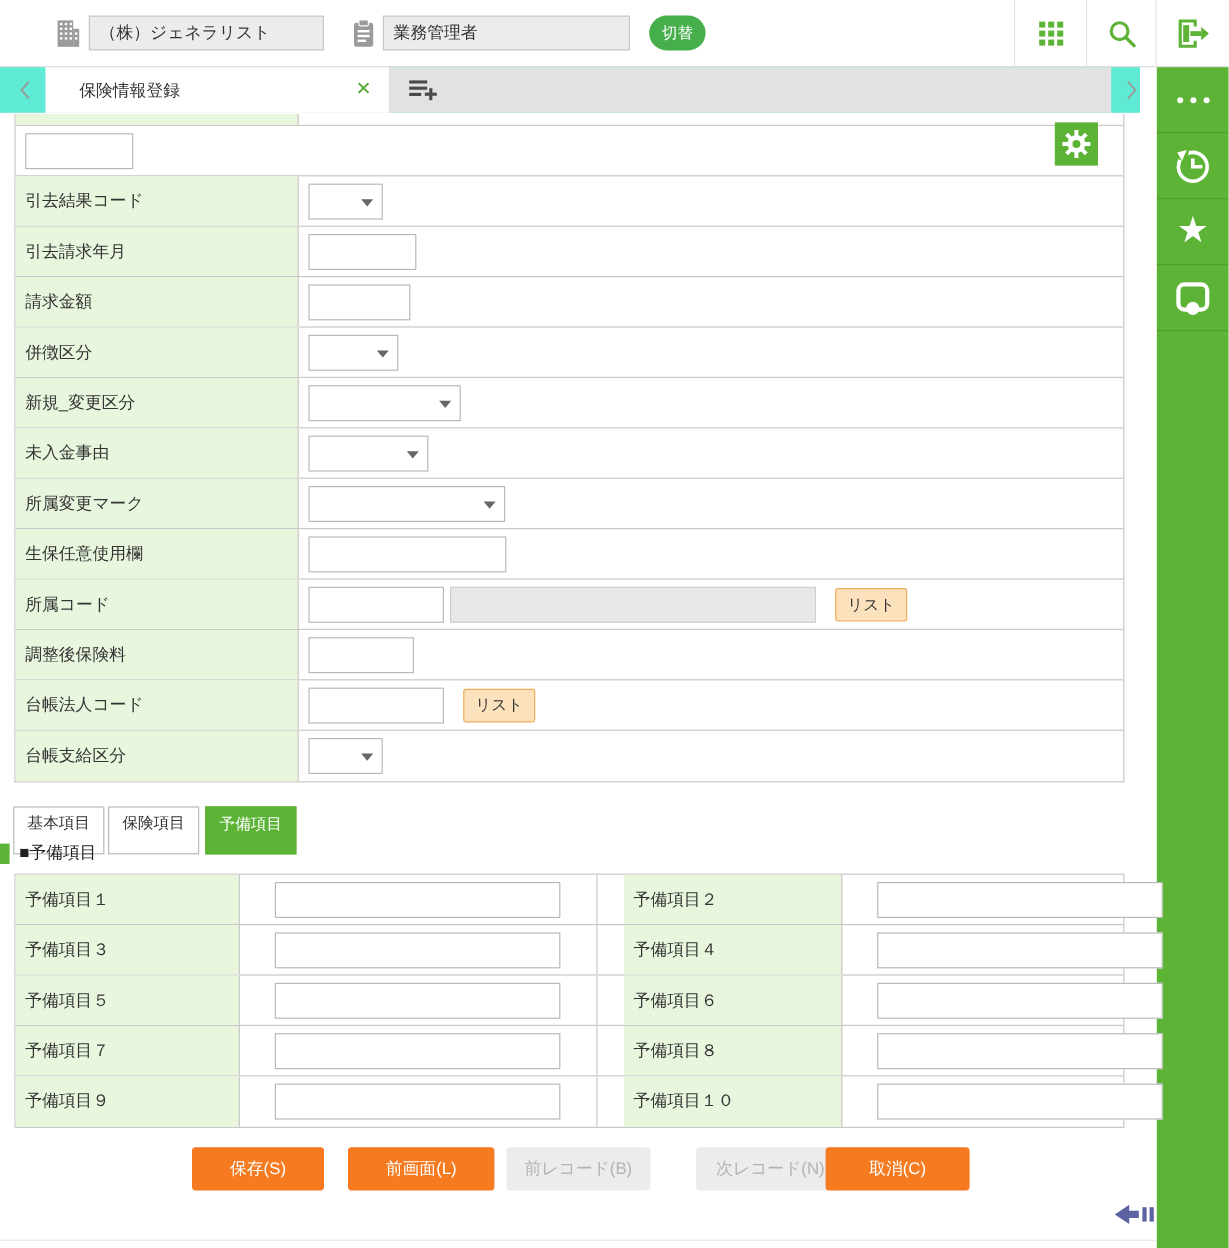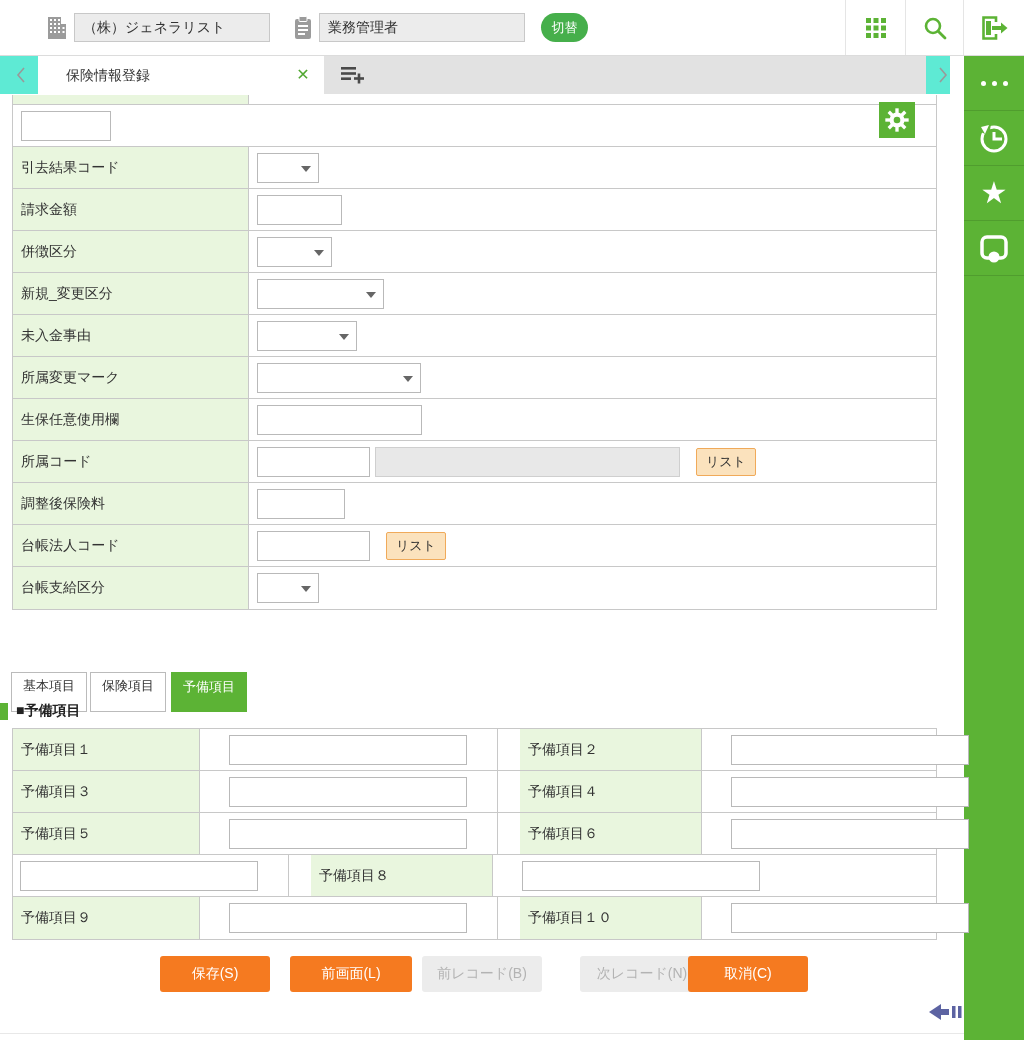--- a/index.html
+++ b/index.html
@@ -39,21 +39,21 @@
   .tinput.ro { background:#e8e8e8; border-color:#cfcfcf; }
   .tselect { position:relative; height:30px; border:1px solid #b9b9b9; background:#fff; cursor:pointer; }
   .tselect::after { content:""; position:absolute; right:7px; top:12px; width:0; height:0; border:5px solid transparent; border-top:6px solid #666; }
   .list-btn { height:28px; margin-left:16px; padding:0 9px; background:#fbe2bd; border:1px solid #f0aa5a; border-radius:2px; font-size:13px; color:#333; cursor:pointer; font-family:inherit; }
   .gear-btn { position:absolute; left:879px; top:102px; width:36px; height:36px; background:#5cb335; border:none; display:flex; align-items:center; justify-content:center; cursor:pointer; }
 
   
   .stab { position:absolute; top:672px; height:40px; line-height:26px; text-align:center; font-size:13px; background:#fff; border:1px solid #bbb; cursor:pointer; }
   .stab.active { background:#5cb335; border:1px solid #5cb335; color:#fff; line-height:28px; }
   .sec-bar { position:absolute; left:0; top:703px; width:8px; height:17px; background:#5cb335; }
-  .sec-head { position:absolute; left:16px; top:702px; font-size:14px; font-weight:bold; color:#222; }
+  .sec-head { position:absolute; left:16px; top:702px; font-size:14px; font-weight:normal; color:#222; }
 
   
   .rtable { position:absolute; left:12px; top:728px; width:925px; border:1px solid #c8c8c8; background:#fff; }
   .rrow { height:42px; border-bottom:1px solid #c8c8c8; display:flex;gap:22px; }
   .rrow.last { border-bottom:none; }
   .rlabel { background:#e9f6de; border-right:1px solid #c8c8c8; display:flex; align-items:center; padding-left:8px; font-size:14px; flex:none; }
   .rlabel.c1 { width:187px; }
   .rlabel.c3 { width:182px; }
   .rval { display:flex; align-items:center; flex:none; }
   .rval.c2 { width:276px; border-right:1px solid #c8c8c8; }
@@ -199,20 +199,26 @@
           <input class="tinput" style="width: 90px;">
         </div>
     </div>
     <div class="frow">
       <div class="flabel">引去結果コード</div>
       <div class="fval">
           <div class="tselect" style="width:62px"></div>
         </div>
     </div>
     <div class="frow">
+      <div class="flabel">引去請求年月</div>
+      <div class="fval">
+          <input class="tinput" style="width: 90px;">
+        </div>
+    </div>
+    <div class="frow">
       <div class="flabel">請求金額</div>
       <div class="fval">
           <input class="tinput" style="width: 85px;">
         </div>
     </div>
     <div class="frow">
       <div class="flabel">併徴区分</div>
       <div class="fval">
           <div class="tselect" style="width:75px"></div>
         </div>
@@ -315,20 +321,21 @@
       <div class="rlabel c1">予備項目５</div>
       <div class="rval c2">
           <input class="tinput" style="">
         </div>
       <div class="rlabel c3">予備項目６</div>
       <div class="rval c4">
           <input class="tinput" style="">
         </div>
     </div>
     <div class="rrow">
+      <div class="rlabel c1">予備項目７</div>
       <div class="rval c2">
           <input class="tinput" style="">
         </div>
       <div class="rlabel c3">予備項目８</div>
       <div class="rval c4">
           <input class="tinput" style="">
         </div>
     </div>
     <div class="rrow last">
       <div class="rlabel c1">予備項目９</div>

